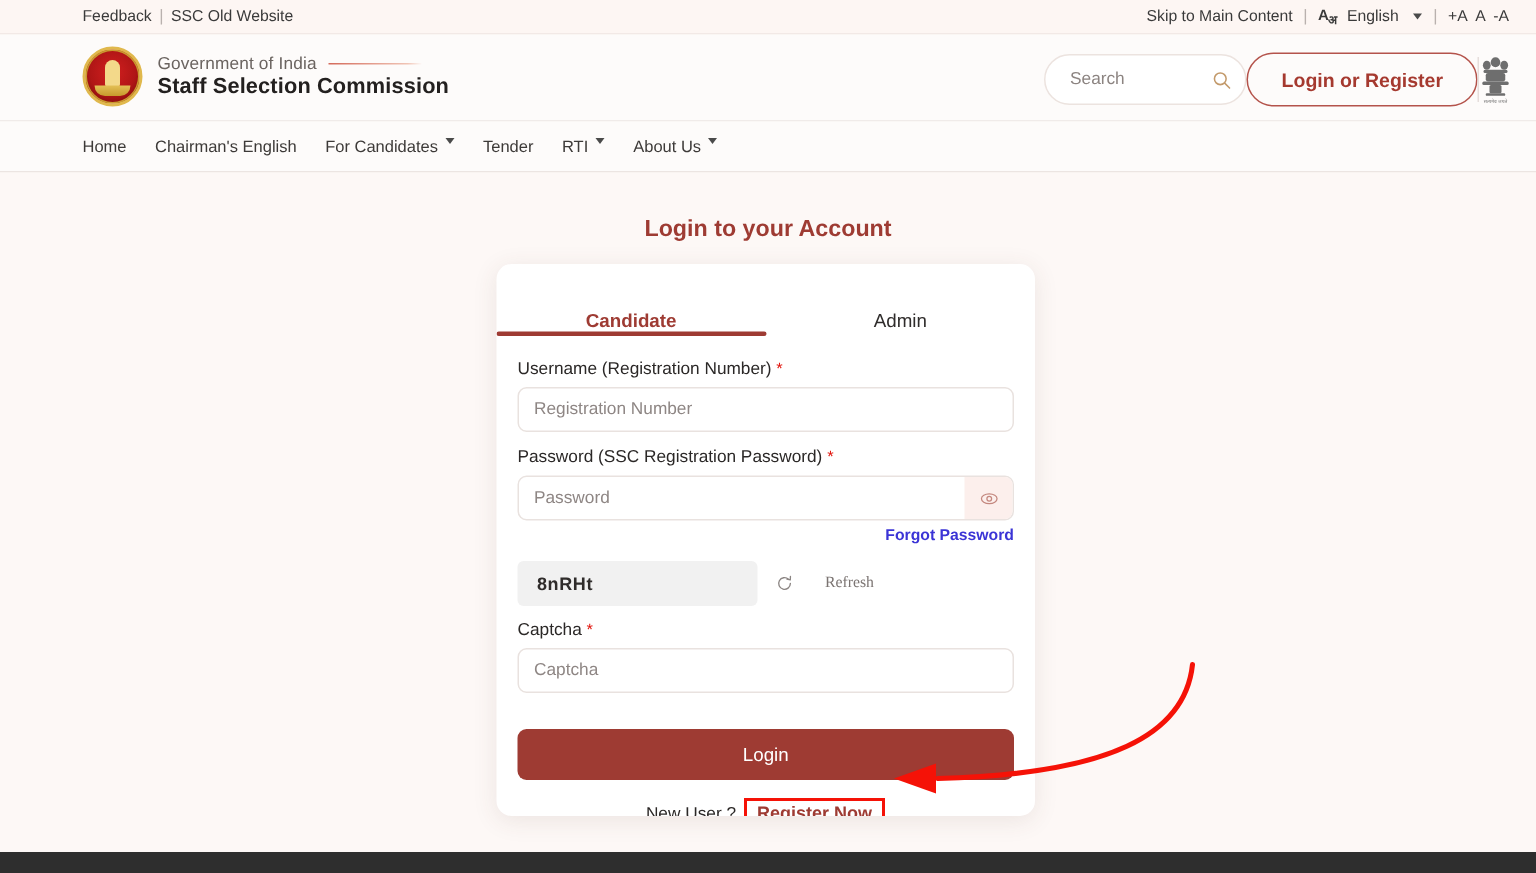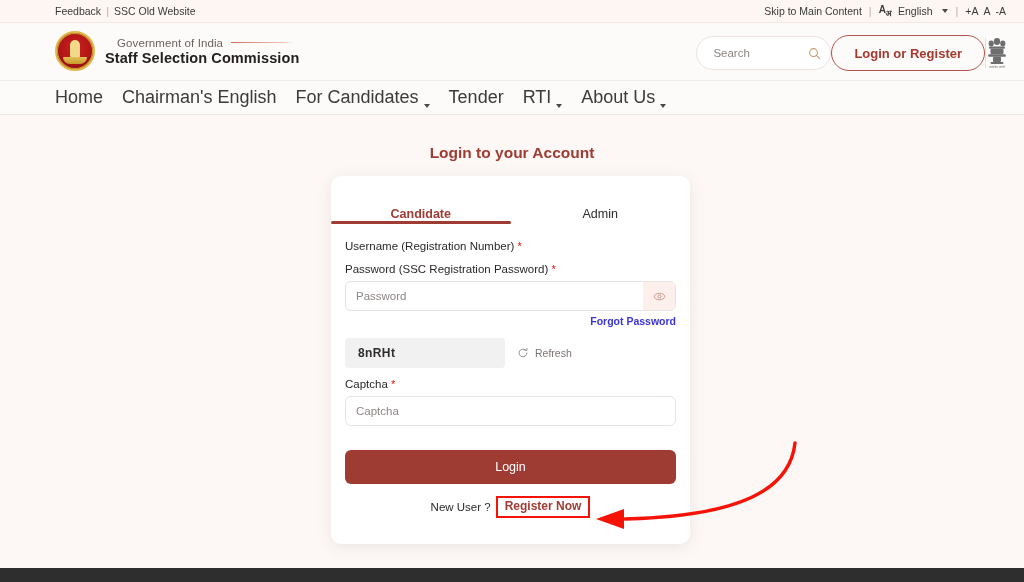--- a/index.html
+++ b/index.html
@@ -61,21 +61,21 @@
     content:""; position:absolute; left:50%; top:7px; transform:translateX(-50%);
     width: 10px; height: 18px; border-radius: 5px 5px 2px 2px;
     background: #f3d98a;
   }
   .ssc-logo::after {
     content:""; position:absolute; left:50%; bottom:5px; transform:translateX(-50%);
     width: 24px; height: 7px; border-radius: 0 0 12px 12px;
     background: linear-gradient(#e3c056,#c79a2c);
   }
   .brand-text { display: flex; flex-direction: column; justify-content: center; }
-  .brand-top { display: flex; align-items: center; gap: 8px; margin-left: 12px; }
+  .brand-top { display: flex; align-items: center; gap: 8px; }
   .gov-line { font-size: 11.5px; color: #6b6460; letter-spacing: .1px; }
   .rule {
     width: 62px; height: 1.6px;
     background: linear-gradient(90deg,#d46a5a,#f0c4b5 85%, #fdf8f6);
   }
   .brand-name { font-size: 14.5px; font-weight: bold; color: #23201f; letter-spacing: .1px; margin-top: 1px; }
 
   .header-right { position: absolute; right: 16px; top: 12px; display: flex; align-items: center; gap: 0; }
   .searchbox {
     width: 135px; height: 34px; border-radius: 18px;
@@ -102,22 +102,22 @@
 
   
   .nav {
     position: absolute; top: 81px; left: 0;
     width: 1024px; height: 34px;
     background: #fdfbfa;
     border-bottom: 1px solid #ece5e2;
     display: flex; align-items: center; padding-left: 55px; gap: 19px;
   }
   .nav-item {
-    font-size: 18px; color: #3d3a38; cursor: pointer;
-    display: flex; align-items: flex-end; gap: 5px; white-space: nowrap;
+    font-size: 11px; color: #3d3a38; cursor: pointer;
+    display: flex; align-items: flex-start; gap: 5px; white-space: nowrap;
   }
   .caret {
     display:inline-block; width:0; height:0;
     border-left:3.5px solid transparent; border-right:3.5px solid transparent;
     border-top:4.5px solid #4a4a4a;
   }
 
   
   .main { position: absolute; top: 115px; left: 0; width: 1024px; height: 453px; background: #fdf8f6; }
   .page-title {
@@ -164,21 +164,21 @@
   .forgot {
     text-align: right; font-size: 10.5px; font-weight: bold;
     color: #3b34d6; margin-top: 4px; cursor: pointer;
   }
   .cap-row { display: flex; align-items: center; gap: 12px; margin: 7px 0 10px 0; }
   .cap-box {
     width: 160px; height: 30px; background: #f1f1f1; border-radius: 4px;
     display: flex; align-items: center; padding-left: 13px;
     font-size: 12px; font-weight: bold; color: #2f2c2b; letter-spacing: .4px;
   }
-  .refresh { display: flex; gap: 6px; font-size: 10.5px; color: #7b7472; cursor: pointer; }
+  .refresh { display: flex; gap: 21px; font-size: 10.5px; color: #7b7472; cursor: pointer; font-family: Liberation Serif, serif; }
   .login-btn {
     width: 100%; height: 34px; margin-top: 13px;
     background: #9e3b33; color: #fff; border: none; border-radius: 6px;
     font-size: 12.5px; font-family: "Liberation Sans", sans-serif; cursor: pointer;
   }
   .newuser {
     margin-top: 12px; text-align: center; font-size: 11.5px; color: #2b2827;
     display: flex; justify-content: center; align-items: center; gap: 5px;
   }
   .reg-now {
@@ -294,20 +294,21 @@
         </div>
       </div>
 
       <div class="form">
 
         <div class="field">
           <div class="fld-label">
             <span>Username (Registration Number)</span>
             <span class="req">*</span>
           </div>
+          <input class="inp" placeholder="Registration Number" style="">
         </div>
 
         <div class="field">
           <div class="fld-label">
             <span>Password (SSC Registration Password)</span>
             <span class="req">*</span>
           </div>
           <div class="pwd-wrap">
             <input class="inp" type="text" placeholder="Password" style="">
             <button class="eye-btn">

